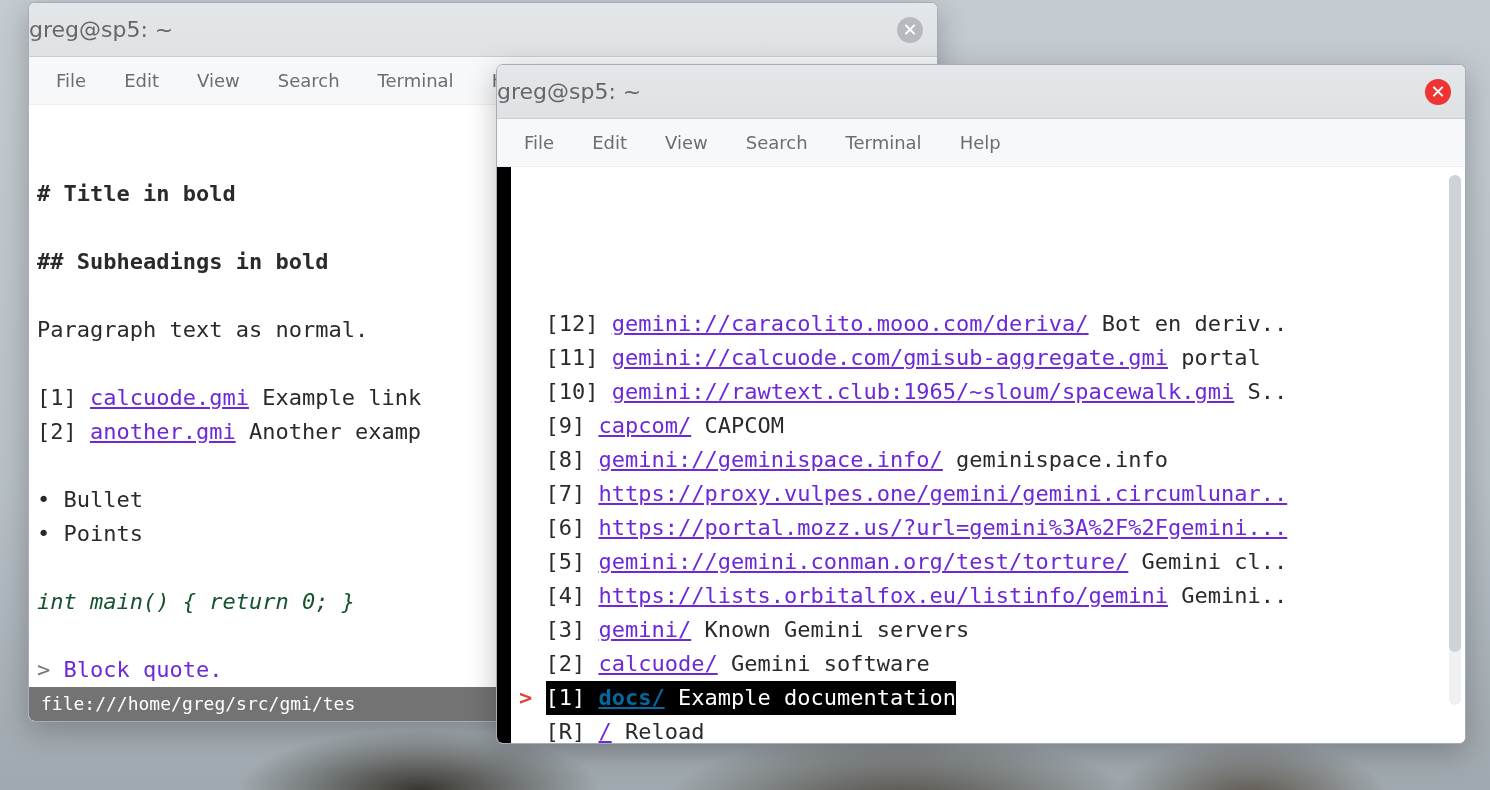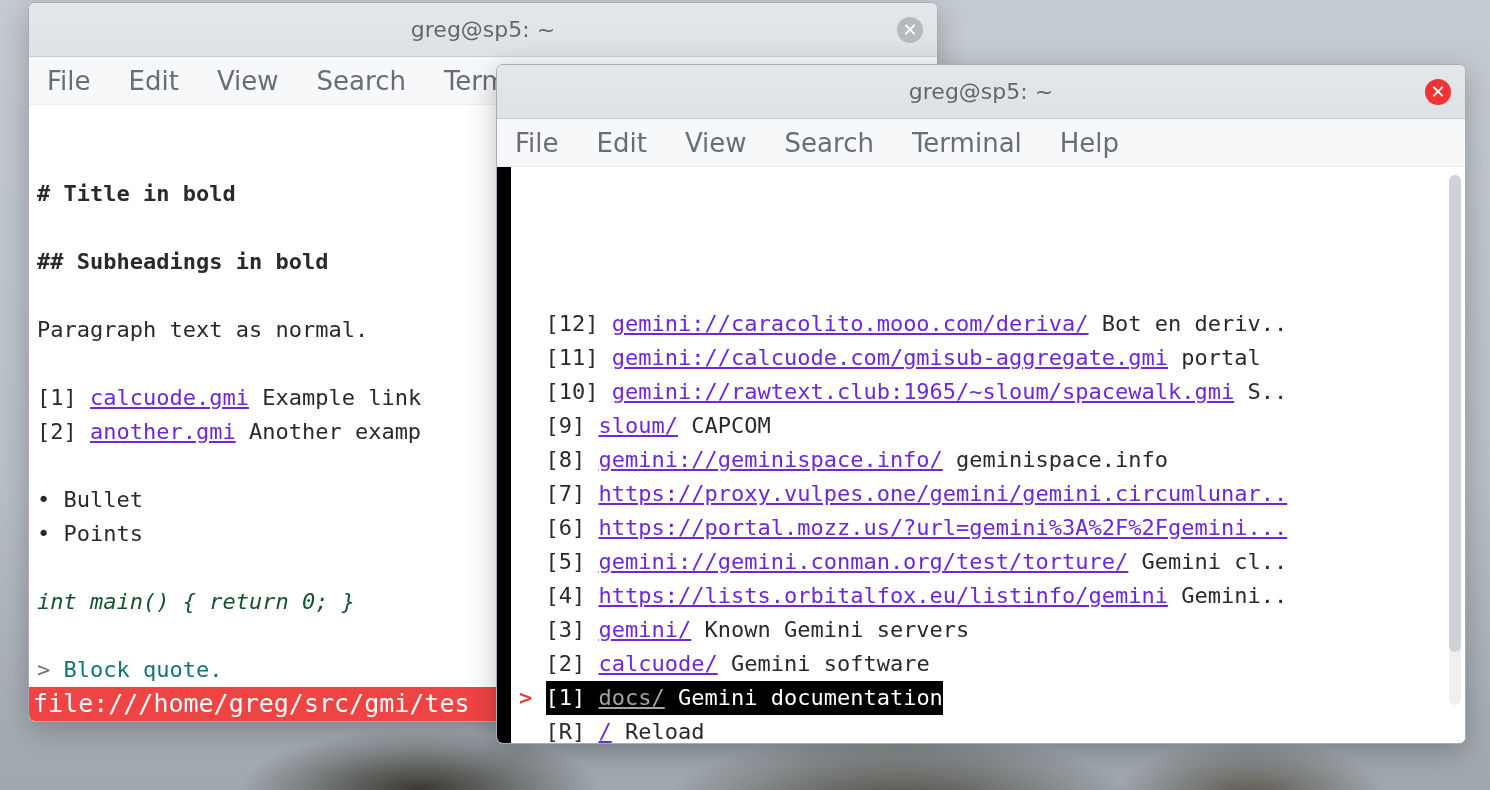--- a/index.html
+++ b/index.html
@@ -31,75 +31,75 @@
     overflow: hidden;
   }
   .win1 { left: 28px; top: 2px;  width: 910px; height: 720px; }
   .win2 { left: 496px; top: 64px; width: 970px; height: 680px; }
 
   .titlebar {
     height: 54px;
     background: linear-gradient(#e4e7ea, #dfe2e5);
     display: flex;
     align-items: center;
-    justify-content: center;
+    justify-content: flex-start;
     position: relative;
     color: #666;
     font-size: 22px;
     border-bottom: 1px solid #c9ccd0;
   }
   .titlebar .closebtn {
     position: absolute; right: 14px; top: 50%; transform: translateY(-50%);
     width: 26px; height: 26px; border-radius: 50%;
     display: flex; align-items: center; justify-content: center;
     font-size: 18px; font-weight: bold; color: #fff;
   }
   .close-grey { background: #b6babf; }
   .close-red  { background: #ef3434; }
 
   .menubar {
     height: 48px;
     background: #f7f8f9;
     display: flex;
     align-items: center;
     gap: 38px;
-    padding: 0 18px;
+    padding: 0 27px;
     color: #6a6e72;
-    font-size: 26px;
+    font-size: 18px;
     border-bottom: 1px solid #eceef0;
   }
   .menubar span { cursor: default; }
 
   .term {
     flex: 1;
     background: #ffffff;
     font-family: "DejaVu Sans Mono", "Liberation Mono", monospace;
     font-size: 22px;
     line-height: 34px;
     color: #2a2a2a;
     position: relative;
     white-space: pre;
     overflow: hidden;
   }
   .term-inner { padding: 4px 8px 4px 8px; }
   .bold { font-weight: bold; }
   .link { color: #6d28d9; text-decoration: underline; }
   .green-it { color: #14532d; font-style: italic; }
-  .olive { color: #0f766e; }
+  .olive { color: #6d28d9; }
   .blue-tilde { color: #1f57b8; }
   .grey { color: #777; }
   .hl-row { background: #000; color: #fff; display: inline-block; }
-  .hl-row .link { color: #a3a3a3; }
+  .hl-row .link { color: #0369a1; font-weight: bold; }
   .red-caret { color: #d43; font-weight: bold; }
   .statusbar {
     position: absolute; left: 0; right: 0; bottom: 0;
-    background: #ef4444; color: #fff;
+    background: #737373; color: #fff;
     font-family: "DejaVu Sans Mono", monospace;
-    font-size: 25px; line-height: 34px;
-    padding: 0 4px;
+    font-size: 18px; line-height: 34px;
+    padding: 0 12px;
     white-space: pre;
   }
   .gutter {
     position: absolute; left: 0; top: 0; bottom: 0; width: 14px;
     background: #000;
   }
   .win2 .term-inner { padding-left: 22px; }
   .scrollbar {
     position: absolute; right: 4px; top: 8px; bottom: 38px; width: 12px;
     background: #eef0f2; border-radius: 6px;
@@ -160,28 +160,28 @@
     <span>Search</span>
     <span>Terminal</span>
     <span>Help</span>
   </div>
   <div class="term">
     <div class="gutter"></div>
     <div class="scrollbar"><div class="scrollbar-thumb"></div></div>
     <div class="term-inner" id="win2-body">  <span>[12] </span><span class="link">gemini://caracolito.mooo.com/deriva/</span><span> Bot en deriv..</span>
   <span>[11] </span><span class="link">gemini://calcuode.com/gmisub-aggregate.gmi</span><span> portal</span>
   <span>[10] </span><span class="link">gemini://rawtext.club:1965/~sloum/spacewalk.gmi</span><span> S..</span>
-  <span>[9] </span><span class="link">sloum/</span><span> CAPCOM</span>
+  <span>[9] </span><span class="link">capcom/</span><span> CAPCOM</span>
   <span>[8] </span><span class="link">gemini://geminispace.info/</span><span> geminispace.info</span>
   <span>[7] </span><span class="link">https://proxy.vulpes.one/gemini/gemini.circumlunar..</span><span></span>
   <span>[6] </span><span class="link">https://portal.mozz.us/?url=gemini%3A%2F%2Fgemini...</span><span></span>
   <span>[5] </span><span class="link">gemini://gemini.conman.org/test/torture/</span><span> Gemini cl..</span>
   <span>[4] </span><span class="link">https://lists.orbitalfox.eu/listinfo/gemini</span><span> Gemini..</span>
   <span>[3] </span><span class="link">gemini/</span><span> Known Gemini servers</span>
   <span>[2] </span><span class="link">calcuode/</span><span> Gemini software</span>
-<span class="red-caret">&gt;</span> <span class="hl-row"><span>[1] </span><span class="link">docs/</span><span> Gemini documentation</span></span>
+<span class="red-caret">&gt;</span> <span class="hl-row"><span>[1] </span><span class="link">docs/</span><span> Example documentation</span></span>
   <span>[R] </span><span class="link">/</span><span> Reload</span>
   
   
   
 </div>
   </div>
 </div>
 
 </body></html>

